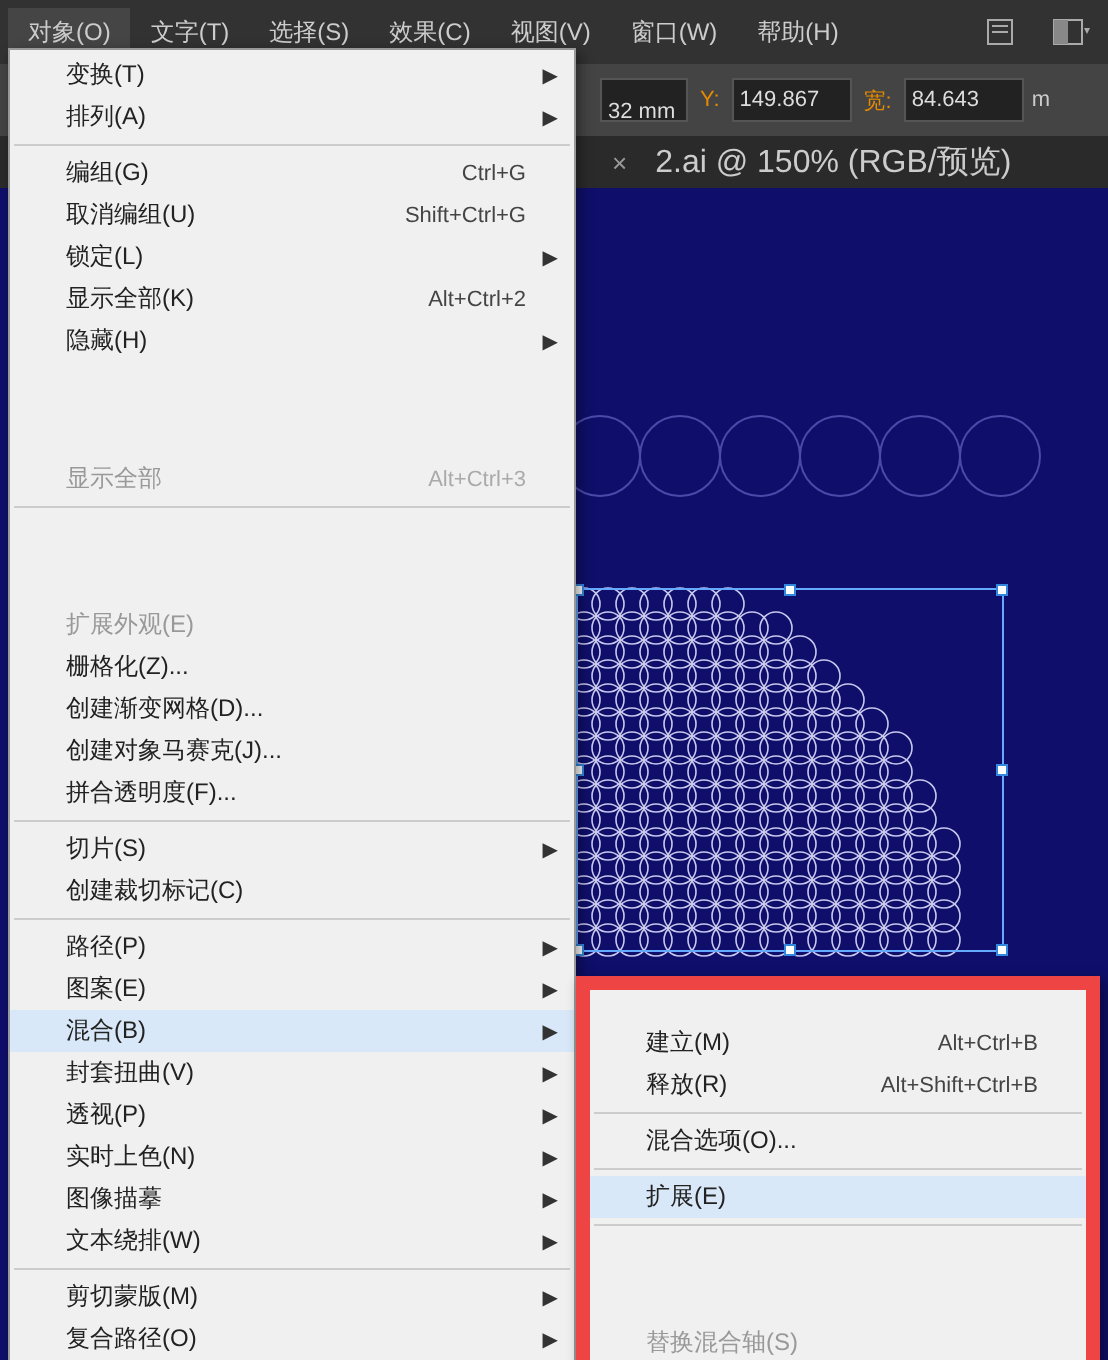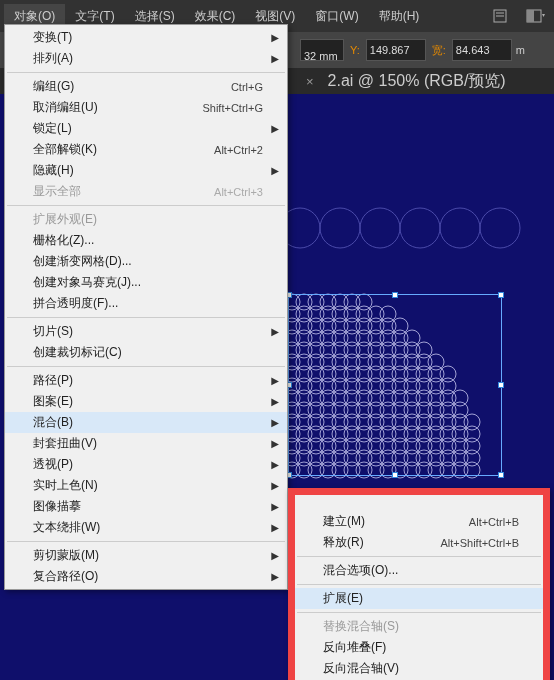--- a/index.html
+++ b/index.html
@@ -15,21 +15,21 @@
 .tabbar { height: 26px; background: #2a2a2a; display: flex; align-items: center; padding-left: 300px; position: relative; z-index: 5; }
 .tab-close { color: #999; font-size: 13px; margin: 0 6px; }
 .tab { color: #ccc; font-size: 16px; padding: 0 8px; }
 .canvas { position: absolute; top: 86px; left: 0; right: 0; bottom: 0; background: #0f0f6b; }
 .canvas svg { position: absolute; top: 0; left: 0; }
 .selection-box { position: absolute; border: 1px solid #66aaff; left: 288px; top: 208px; width: 214px; height: 182px; }
 .sel-handle { position: absolute; width: 6px; height: 6px; background: #fff; border: 1px solid #3388dd; }
 .dropdown { position: absolute; top: 24px; left: 4px; width: 284px; background: #f0f0f0; border: 1px solid #999; box-shadow: 2px 2px 6px rgba(0,0,0,0.4); z-index: 100; padding: 2px 0; }
 .menu-item { display: flex; align-items: center; height: 21px; padding: 0 24px 0 28px; font-size: 12px; color: #222; position: relative; }
 .menu-item.hover { background: #d8e8f8; }
-.menu-item.disabled { color: #999; }
+.menu-item.disabled { color: #999; margin-top: 48px; }
 .menu-shortcut { margin-left: auto; font-size: 11px; color: #444; }
 .menu-item.disabled .menu-shortcut { color: #aaa; }
 .menu-arrow { position: absolute; right: 8px; font-size: 10px; color: #333; }
 .menu-sep { height: 1px; background: #ccc; margin: 3px 2px; }
 .submenu { position: absolute; top: 488px; left: 288px; width: 262px; background: #f0f0f0; border: 7px solid #ef4444; box-shadow: 2px 2px 6px rgba(0,0,0,0.4); z-index: 101; padding: 16px 0; }
 </style>
 </head>
 <body>
 
 <div class="menubar">
@@ -309,21 +309,21 @@
     </div>
     <div class="menu-item">
       <span>取消编组(U)</span>
       <span class="menu-shortcut">Shift+Ctrl+G</span>
     </div>
     <div class="menu-item">
       <span>锁定(L)</span>
       <span class="menu-arrow">▶</span>
     </div>
     <div class="menu-item">
-      <span>全部解锁(K)</span>
+      <span>显示全部(K)</span>
       <span class="menu-shortcut">Alt+Ctrl+2</span>
     </div>
     <div class="menu-item">
       <span>隐藏(H)</span>
       <span class="menu-arrow">▶</span>
     </div>
     <div class="menu-item disabled">
       <span>显示全部</span>
       <span class="menu-shortcut">Alt+Ctrl+3</span>
     </div>

